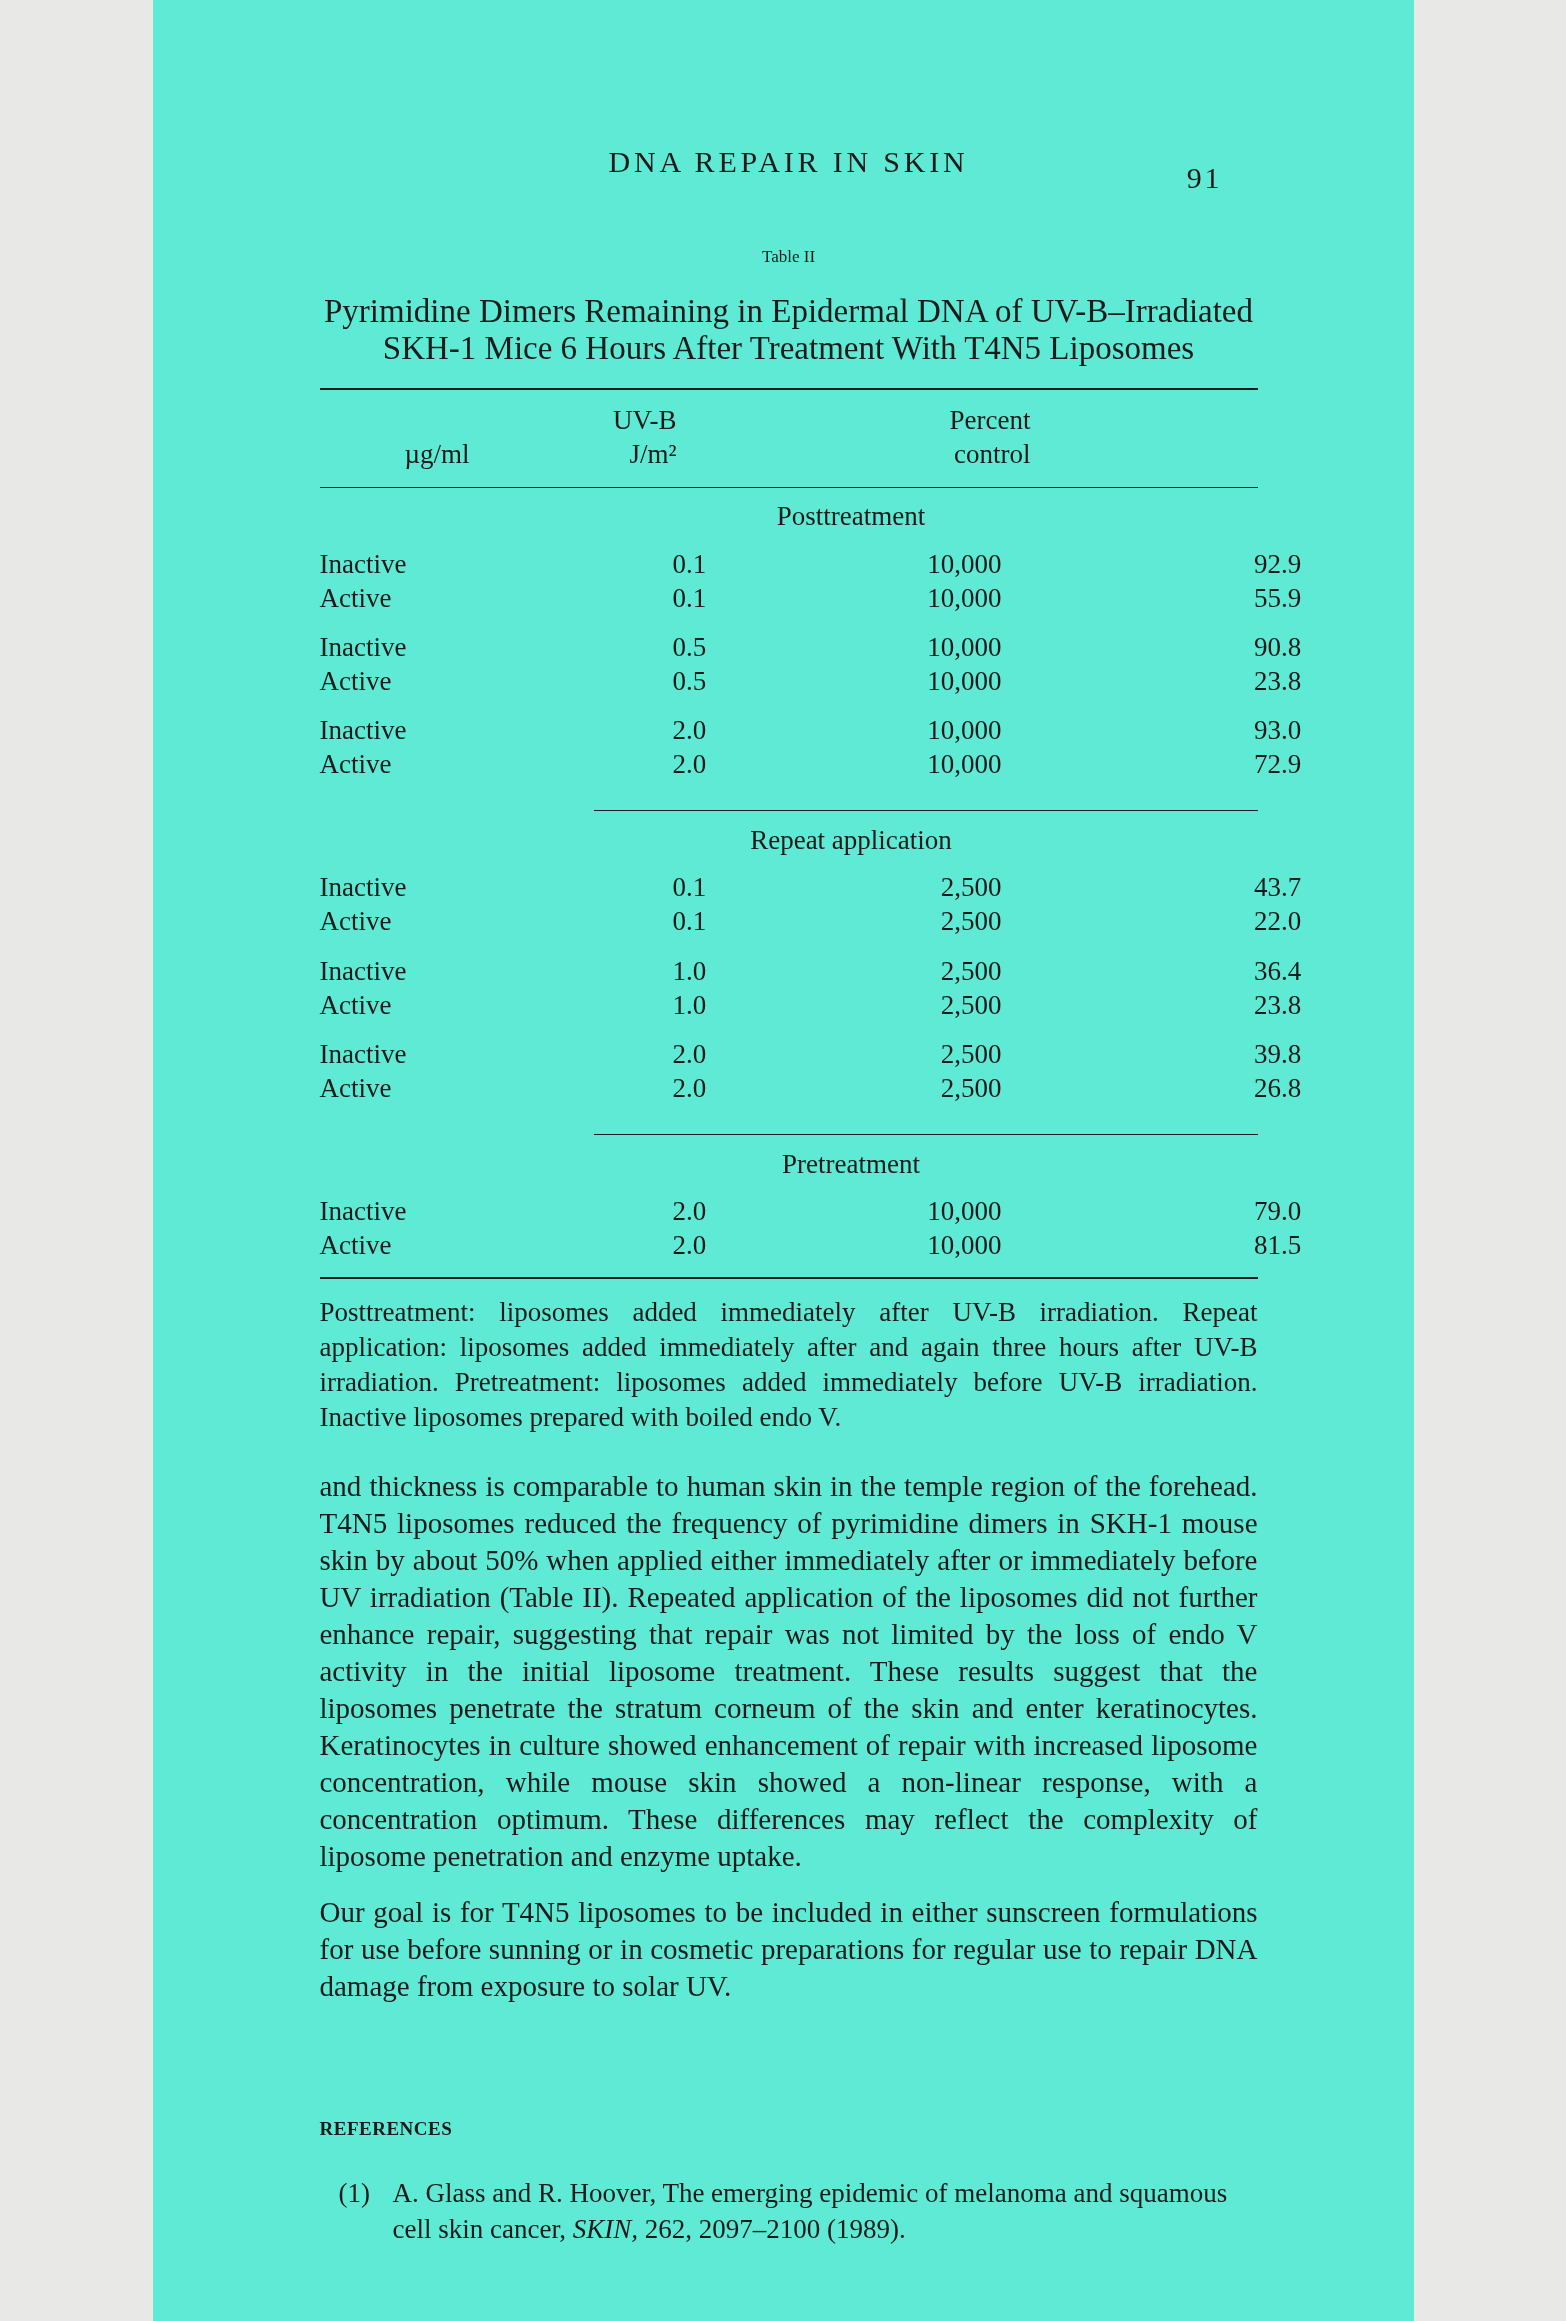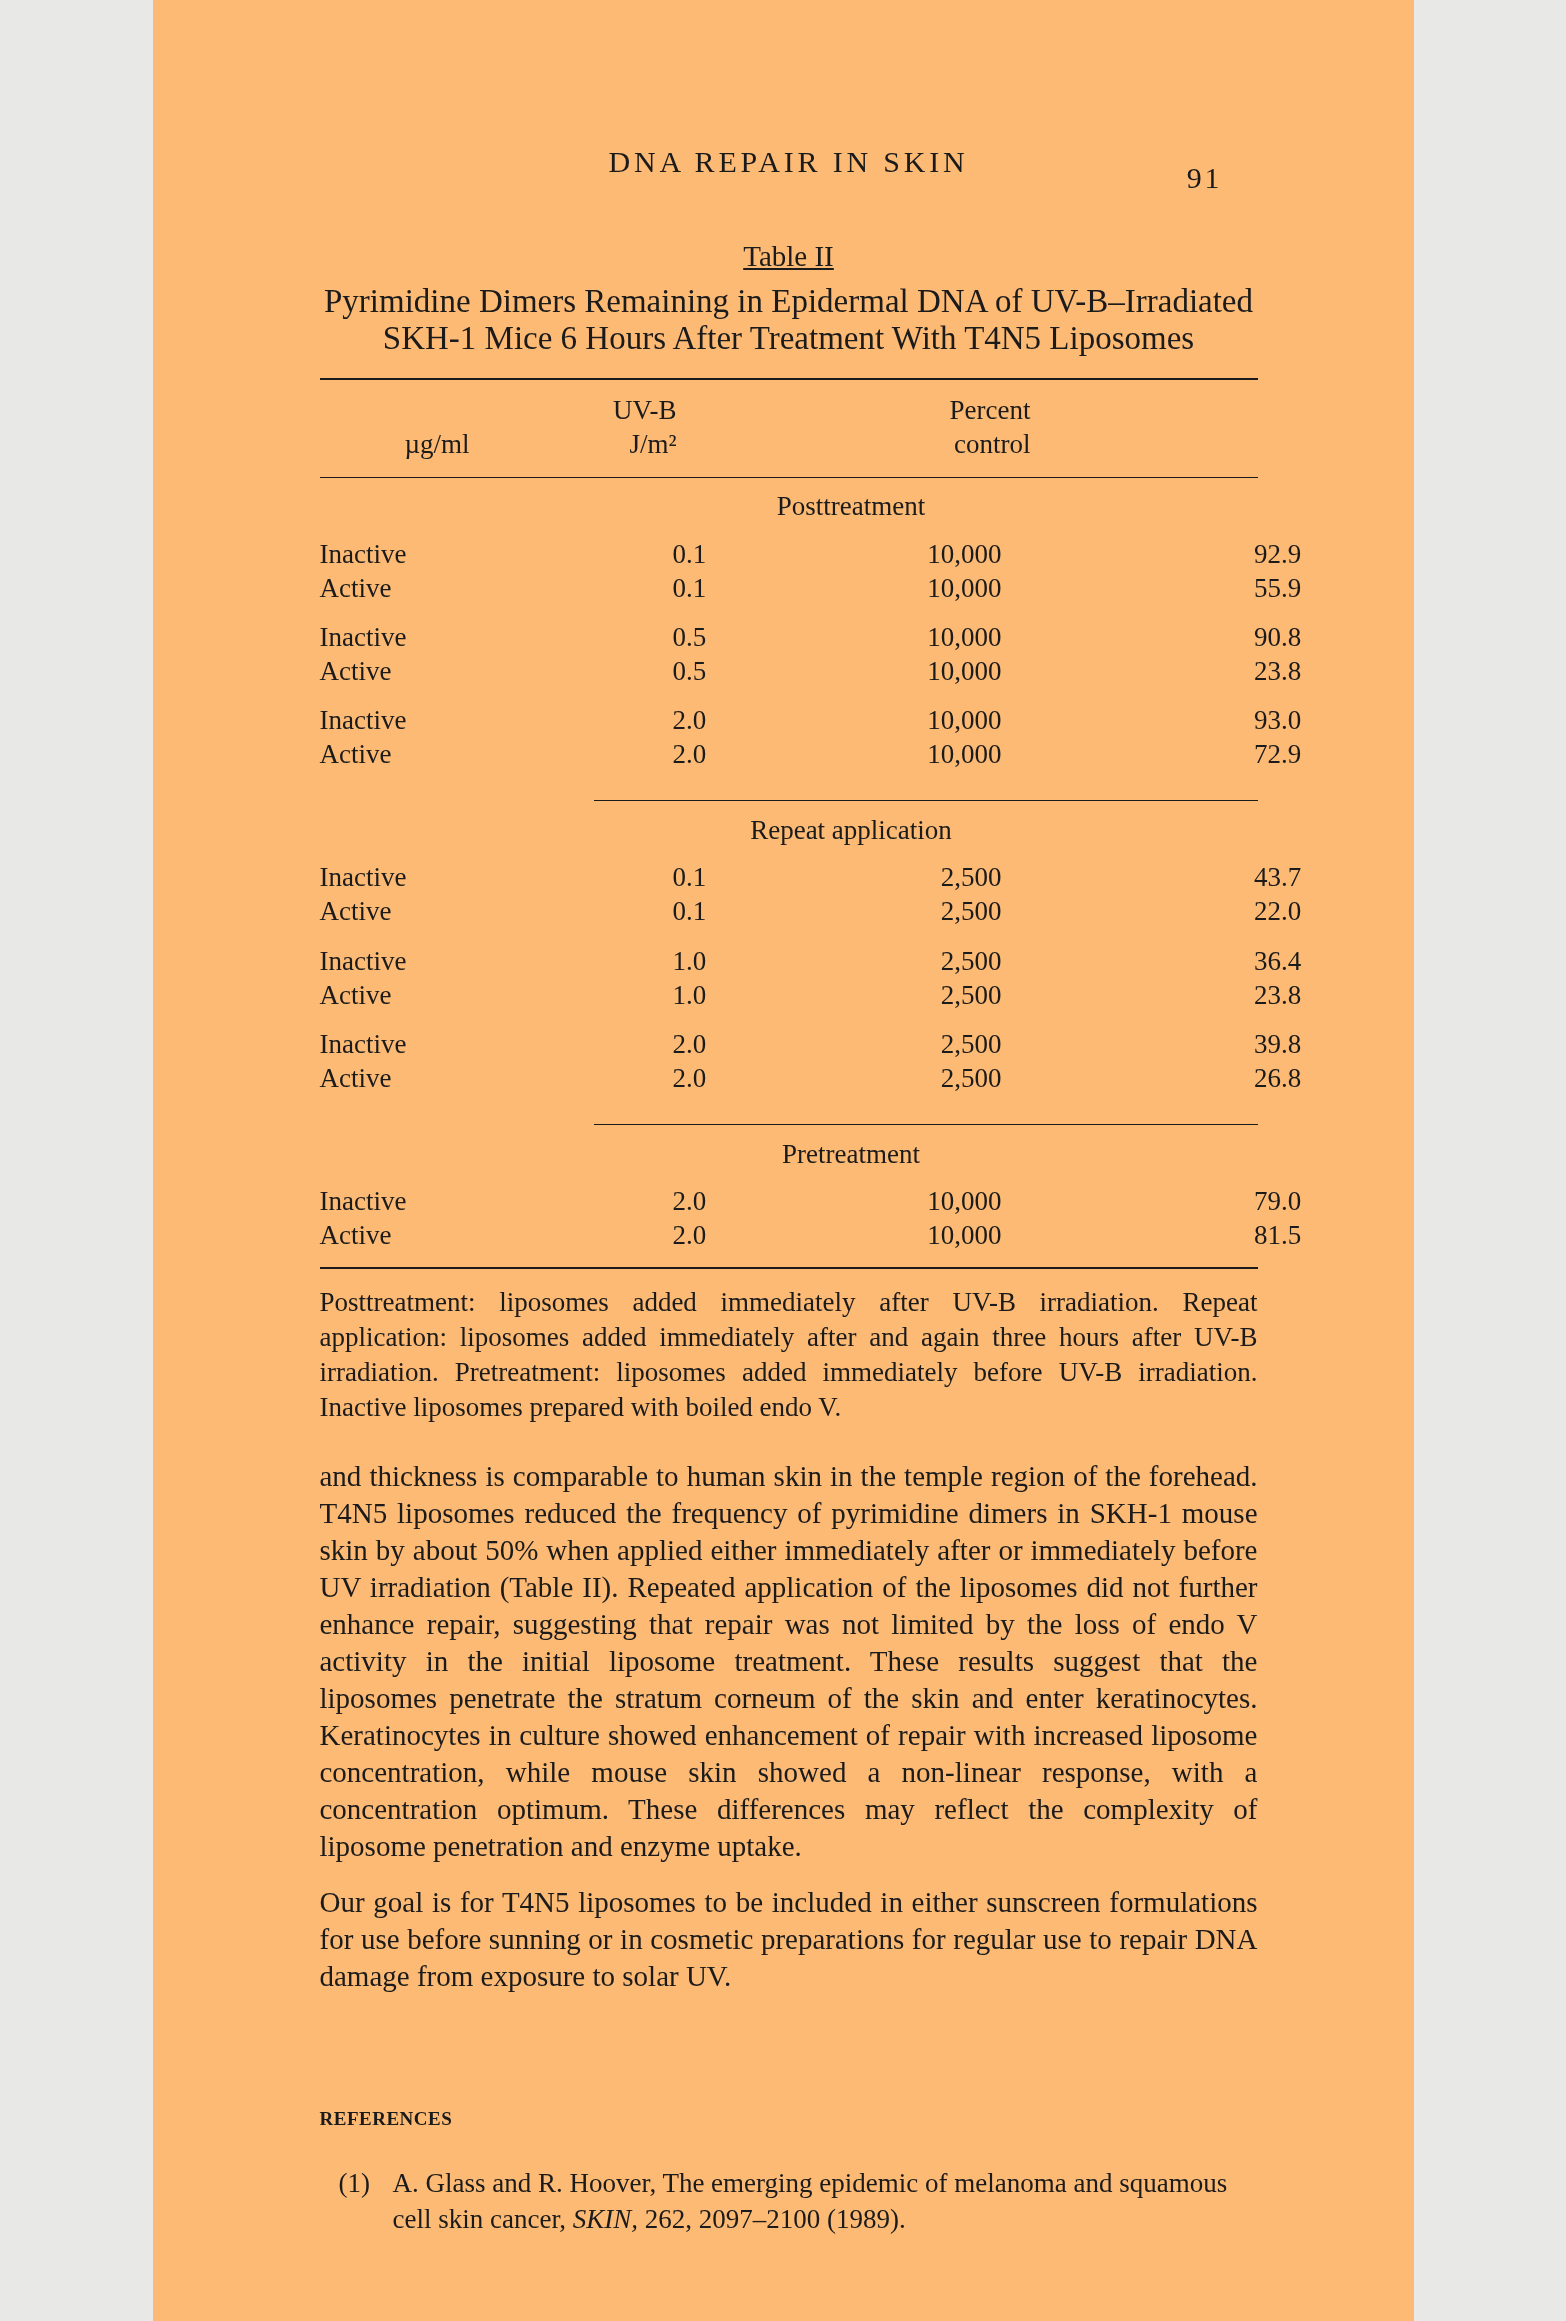--- a/index.html
+++ b/index.html
@@ -2,21 +2,21 @@
 <html><head>
 <meta charset="utf-8">
 <style>
   * { margin: 0; padding: 0; box-sizing: border-box; }
   html, body { background: #e8e8e6; }
   .page {
     position: relative;
     width: 1261px;
     height: 2321px;
     margin: 0 auto;
-    background: #fdba74;
+    background: #5eead4;
     color: #1b1b1b;
     font-family: "Liberation Serif", "DejaVu Serif", serif;
     padding: 144px 156px 0 167px;
     overflow: hidden;
   }
 
   
   .running-head {
     position: relative;
     text-align: center;
@@ -28,24 +28,23 @@
   .page-number {
     position: absolute;
     right: 35px;
     top: 16px;
     letter-spacing: 2.9px;
   }
 
   
   .table-label {
     text-align: center;
-    font-size: 29px;
-    line-height: 35px;
-    margin-bottom: 9px;
-    text-decoration: underline;
+    font-size: 17px;
+    line-height: 35px;
+    margin-bottom: 19px;
   }
   .table-caption {
     text-align: center;
     font-size: 33px;
     line-height: 37px;
     max-width: 1212px;
     margin: 0 auto 21px auto;
   }
   .rule { width: 100%; }
   .rule-heavy { border-top: 2.9px solid #1b1b1b; }

